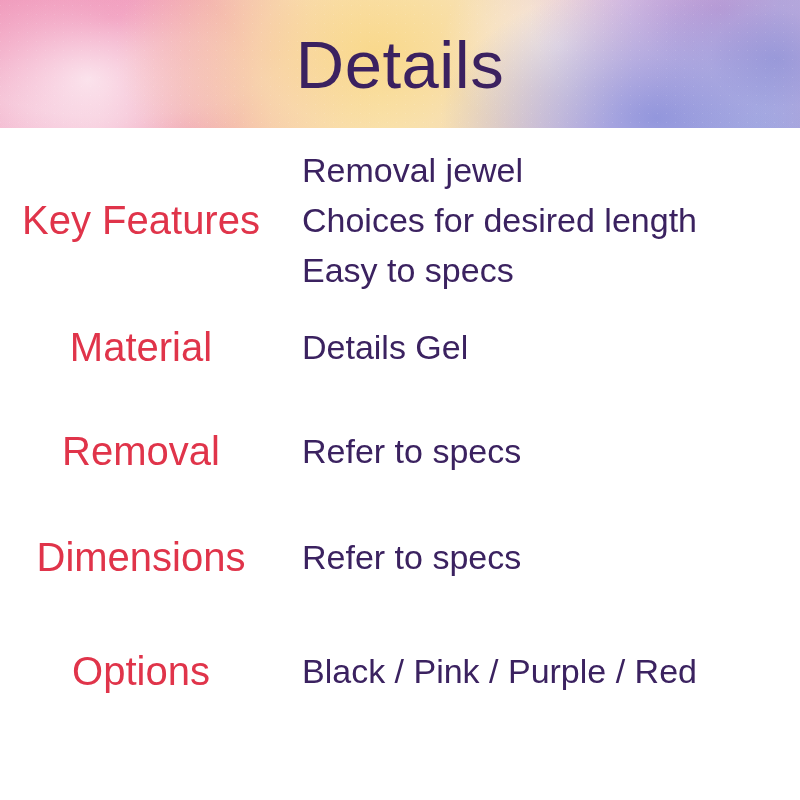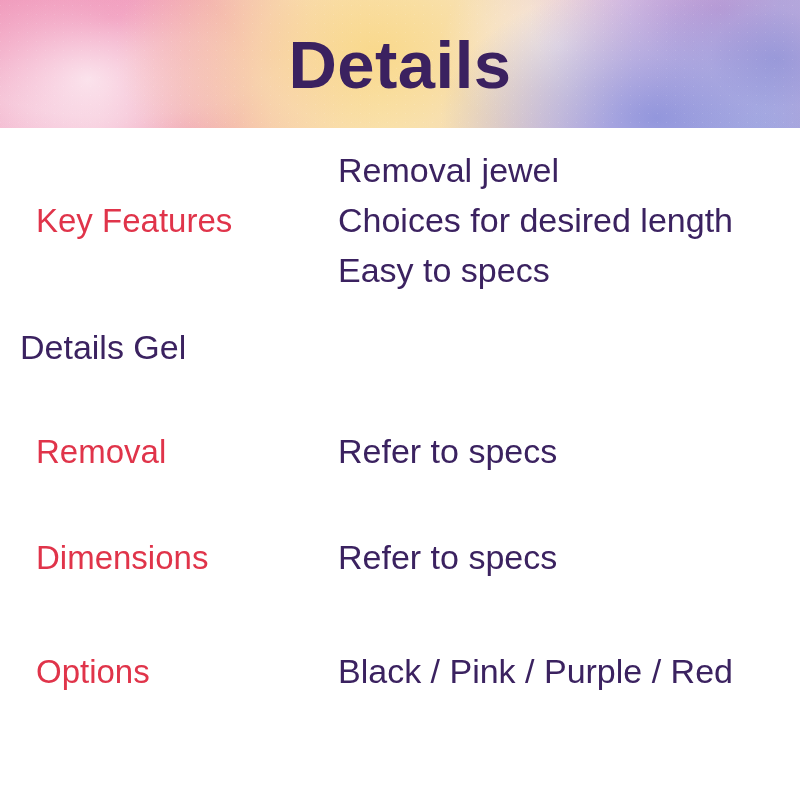--- a/index.html
+++ b/index.html
@@ -125,21 +125,21 @@
   }
 
   .banner-title {
     position: absolute;
     left: 0;
     right: 0;
     top: 50%;
     transform: translateY(-50%);
     text-align: center;
     font-size: 67px;
-    font-weight: 700;
+    font-weight: 400;
     letter-spacing: 0.5px;
     color: #3b2160;
     line-height: 1;
     white-space: nowrap;
   }
 
   
   .spec-table {
     position: relative;
     width: 800px;
@@ -150,29 +150,28 @@
   .spec-row {
     display: flex;
     align-items: center;
     width: 800px;
     box-sizing: border-box;
   }
 
   .spec-label {
     width: 282px;
     flex: 0 0 282px;
-    text-align: left;
+    text-align: center;
     color: #e0344a;
-    font-size: 33px;
+    font-size: 40px;
     font-weight: 400;
     line-height: 1.18;
     padding-right: 0;
     box-sizing: border-box;
     white-space: nowrap;
-    margin-left: 36px;
   }
 
   .spec-value {
     flex: 1 1 auto;
     padding-left: 20px;
     color: #3b2260;
     font-size: 34px;
     font-weight: 400;
     line-height: 1.47;
     box-sizing: border-box;
@@ -214,20 +213,21 @@
     <div class="spec-row row-key-features">
       <div class="spec-label">Key Features</div>
       <div class="spec-value">
         <span class="vline">Removal jewel</span>
         <span class="vline">Choices for desired length</span>
         <span class="vline">Easy to specs</span>
       </div>
     </div>
 
     <div class="spec-row row-material">
+      <div class="spec-label">Material</div>
       <div class="spec-value">
         <span class="vline">Details Gel</span>
       </div>
     </div>
 
     <div class="spec-row row-weight">
       <div class="spec-label">Removal</div>
       <div class="spec-value">
         <span class="vline">Refer to specs</span>
       </div>

